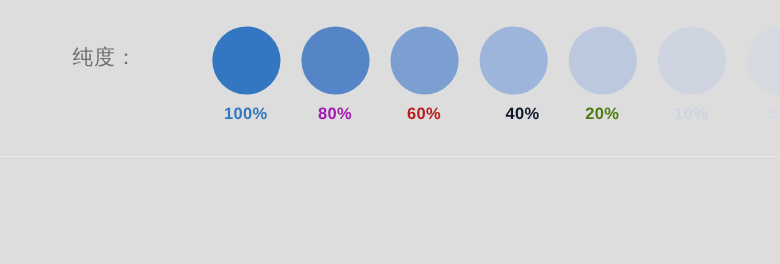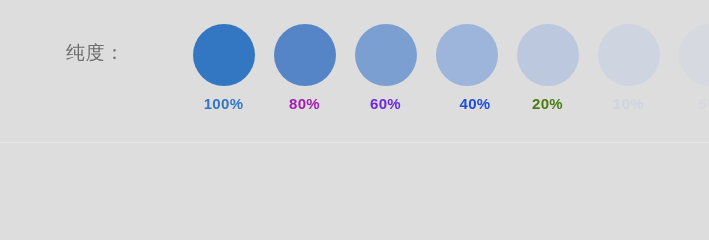--- a/index.html
+++ b/index.html
@@ -85,26 +85,26 @@
       <span class="swatch-caption" style="color: rgb(51, 119, 194);">100%</span>
     </div>
 
     <div class="swatch-item">
       <span class="swatch-dot" style="background: rgb(85, 133, 198);"></span>
       <span class="swatch-caption" style="color: #a21caf;">80%</span>
     </div>
 
     <div class="swatch-item">
       <span class="swatch-dot" style="background: rgb(124, 159, 210);"></span>
-      <span class="swatch-caption" style="color: #6d28d9;">60%</span>
+      <span class="swatch-caption" style="color: #b91c1c;">60%</span>
     </div>
 
     <div class="swatch-item">
       <span class="swatch-dot" style="background: rgb(157, 181, 218);"></span>
-      <span class="swatch-caption" style="color: #1d4ed8; margin-left: 17px;">40%</span>
+      <span class="swatch-caption" style="color: #0f172a; margin-left: 17px;">40%</span>
     </div>
 
     <div class="swatch-item">
       <span class="swatch-dot" style="background: rgb(188, 200, 222);"></span>
       <span class="swatch-caption" style="color: #4d7c0f;">20%</span>
     </div>
 
     <div class="swatch-item">
       <span class="swatch-dot" style="background: rgb(206, 212, 224);"></span>
       <span class="swatch-caption" style="color: rgb(206, 212, 224);">10%</span>

